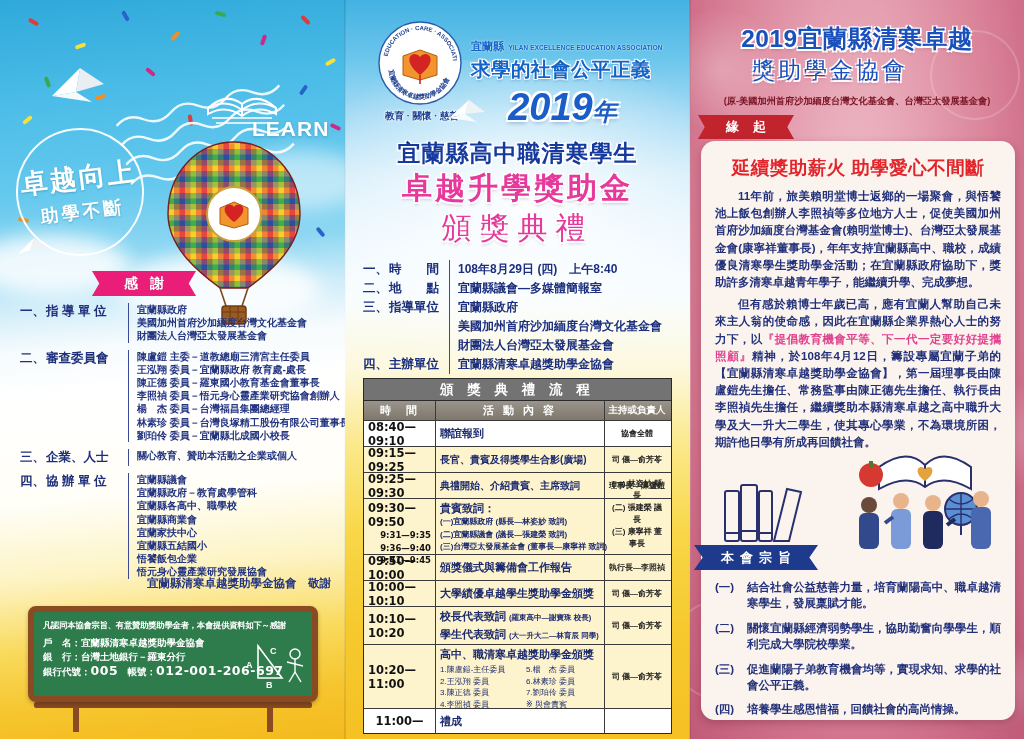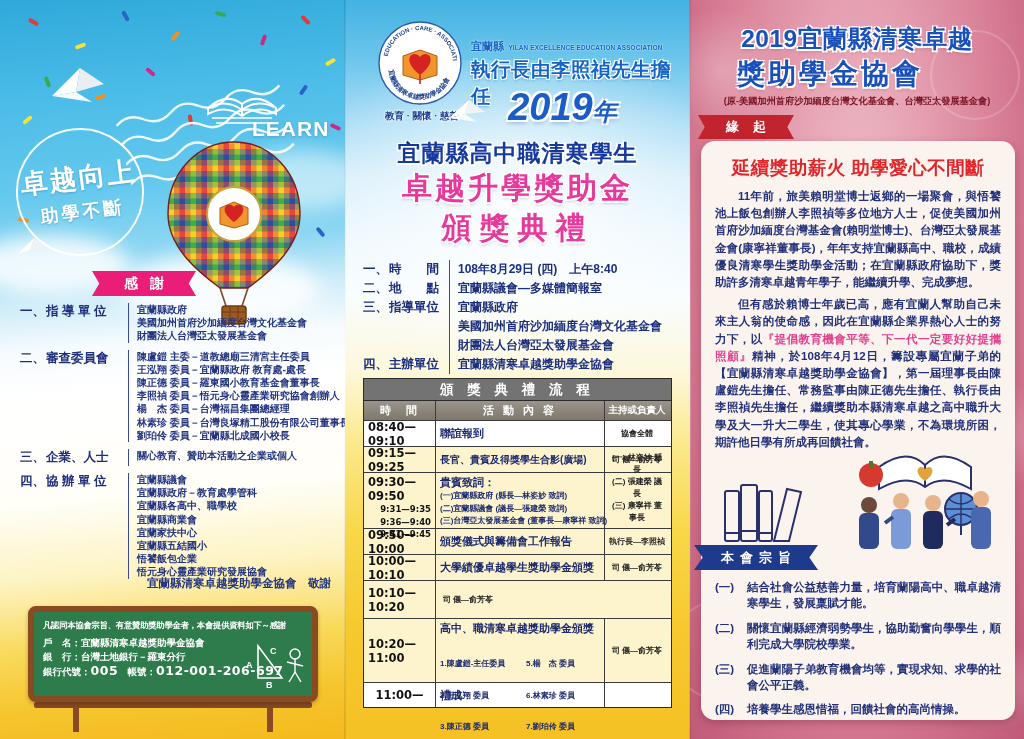--- a/index.html
+++ b/index.html
@@ -49,21 +49,21 @@
   .org-en { font-size:6.3px; font-weight:bold; color:#1464c8; text-shadow:0 0 2px #fff; display:inline; letter-spacing:.2px; }
   .org-name { font-size:19.5px; font-weight:900; color:#1464c8; letter-spacing:.5px; margin-top:2px;
     text-shadow:-1px -1px 0 #fff,1px -1px 0 #fff,-1px 1px 0 #fff,1px 1px 0 #fff,0 2px 3px rgba(0,40,120,.3); }
   .outline-w { text-shadow:-1.5px -1.5px 0 #fff,1.5px -1.5px 0 #fff,-1.5px 1.5px 0 #fff,1.5px 1.5px 0 #fff,0 3px 3px rgba(120,40,80,.25); }
   .yr { position:absolute; left:100px; top:86px; width:235px; text-align:center; font-size:38px; font-weight:900; font-style:italic; color:#1a5cc8;
     text-shadow:-2px -2px 0 #fff,2px -2px 0 #fff,-2px 2px 0 #fff,2px 2px 0 #fff,0 3px 4px rgba(0,40,120,.3); }
   .yr small { font-size:24px; }
   .t1 { position:absolute; left:0; top:138px; width:345px; text-align:center; font-size:23px; font-weight:900; color:#16399e; letter-spacing:1px;
     text-shadow:-1.5px -1.5px 0 #fff,1.5px -1.5px 0 #fff,-1.5px 1.5px 0 #fff,1.5px 1.5px 0 #fff; }
   .t2 { position:absolute; left:0; top:168px; width:345px; text-align:center; font-size:30px; font-weight:900; color:#e5399b; letter-spacing:3px; }
-  .t3 { position:absolute; left:0; top:208px; width:345px; text-align:center; font-size:30px; font-weight:700; color:#e5399b; letter-spacing:8px; }
+  .t3 { position:absolute; left:0; top:208px; width:345px; text-align:center; font-size:30px; font-weight:400; color:#e5399b; letter-spacing:8px; }
   .minfo { position:absolute; left:18px; top:260px; width:318px; }
   .mi { display:flex; }
   .mi .num { width:26px; font-size:12.5px; font-weight:bold; color:#1c2f7e; flex:none; line-height:19px; }
   .mi .lbl { width:60px; font-size:12.5px; font-weight:bold; color:#1c2f7e; flex:none; line-height:19px; }
   .mi .val { border-left:1.5px solid #3a4a96; padding-left:8px; }
   .mi .val div { font-size:12px; font-weight:bold; color:#1c2f7e; line-height:19px; white-space:nowrap; }
   .tbl { position:absolute; left:18px; top:378px; width:309px; border:1.5px solid #2a2a2a; background:#fff; }
   .tbl-title { background:#737373; color:#fff; text-align:center; font-size:13.5px; font-weight:bold; letter-spacing:5px; height:22px; line-height:22px; border-bottom:1px solid #2a2a2a; }
   .trow { display:flex; border-bottom:1px solid #3a3a3a; }
   .trow:last-child { border-bottom:none; }
@@ -78,29 +78,29 @@
   .thead .h2 { font-size:11px; letter-spacing:3px; }
   .thead .h3 { font-size:9.5px; }
   .alt { background:#fdf3cc; }
   .tt { font-size:11.5px; font-weight:bold; color:#111; font-family:"DejaVu Sans",sans-serif; }
   .tts { font-size:8.5px; font-weight:bold; color:#111; line-height:12.5px; align-self:flex-end; font-family:"DejaVu Sans",sans-serif; }
   .cm { font-size:11px; font-weight:bold; color:#1c2a6e; line-height:15px; }
   .cs { font-size:8px; font-weight:bold; color:#1c2a6e; line-height:12.5px; white-space:nowrap; }
   .hh { font-size:8px; font-weight:bold; color:#222; line-height:12px; }
   .note { font-size:7.5px; font-weight:bold; }
   .ngrid { display:grid; grid-template-columns:84px 78px; column-gap:2px; margin-top:2px; }
-  .ngrid div { font-size:8px; font-weight:bold; color:#1c2a6e; line-height:11.5px; white-space:nowrap;margin-top:20px; }
+  .ngrid div { font-size:8px; font-weight:normal; color:#1c2a6e; line-height:11.5px; white-space:nowrap; }
 
   
   .p-right { left:690px; width:334px;
     background:radial-gradient(ellipse at 50% 30%, #eebcc6 0%, #e5a0b1 30%, #db869b 55%, #d0708a 75%, #c05a78 100%); }
   .bokeh { position:absolute; border-radius:50%; background:radial-gradient(circle, rgba(255,255,255,.28) 0%, rgba(255,255,255,.05) 60%, transparent 75%); }
   .bokeh.ring { background:none; border:2px solid rgba(255,255,255,.18); }
   .rt1 { position:absolute; left:0; top:22px; width:334px; text-align:center; font-size:24.5px; font-weight:900; color:#1a50bc; letter-spacing:.5px; }
-  .rt2 { position:absolute; left:0; top:55px; width:280px; text-align:center; font-size:28px; font-weight:700; color:#1a50bc; letter-spacing:3px; }
+  .rt2 { position:absolute; left:0; top:55px; width:280px; text-align:center; font-size:23px; font-weight:400; color:#1a50bc; letter-spacing:3px; }
   .rsub { position:absolute; left:0; top:95px; width:334px; text-align:center; font-size:9.2px; font-weight:bold; color:#7a1426; }
   .rb-origin { left:8px; top:115px; width:96px; height:24px; line-height:24px; font-size:13px; letter-spacing:14px; padding-left:14px; background:#c2242e; box-shadow:0 2px 3px rgba(0,0,0,.25); }
   .wpanel { position:absolute; left:11px; top:141px; width:314px; height:579px; background:#fbf3ee; border-radius:14px; box-shadow:0 3px 8px rgba(90,20,40,.3); padding:12px 14px; }
   .rhead { text-align:center; font-size:18.5px; font-weight:900; color:#e2252b; letter-spacing:.5px; margin:2px 0 8px 0; }
   .rp { font-size:11.5px; font-weight:bold; color:#22317a; line-height:17.2px; text-align:justify; text-indent:2em; margin-bottom:5px; }
   .pq { color:#e0418f; }
   .ill-books { position:absolute; left:16px; top:330px; }
   .ill-people { position:absolute; left:148px; top:296px; }
   .rb-purpose { left:-7px; top:404px; width:124px; height:25px; line-height:25px; font-size:13px; letter-spacing:6px; padding-left:6px; background:#1e3a8c; box-shadow:0 2px 3px rgba(0,0,0,.3); }
   .purposes { position:absolute; left:14px; top:438px; width:286px; }
@@ -283,21 +283,21 @@
       <text font-size="6" fill="#1c3f8f" font-weight="bold"><textPath href="#arcTop" startOffset="6%">EDUCATION · CARE · ASSOCIATION</textPath></text>
       <text font-size="6.5" fill="#1c3f8f" font-weight="bold"><textPath href="#arcBot" startOffset="2%">宜蘭縣清寒卓越獎助學金協會</textPath></text>
       <path d="M26,36 L43,30 L60,36 L60,55 L43,60 L26,55 Z" fill="#f2952e" stroke="#b05e10" stroke-width="1"></path>
       <path d="M43,37 C48,31 56,35 53,43 C51,49 43,55 43,55 C43,55 35,49 33,43 C30,35 38,31 43,37 Z" fill="#d42323"></path>
       <line x1="43" y1="55" x2="43" y2="64" stroke="#d42323" stroke-width="1.6"></line>
     </svg>
     <div class="motto">教育 · 關懷 · 慈善</div>
 
     <div class="org-block">
       <div><span class="org-s1">宜蘭縣</span> <span class="org-en">YILAN EXCELLENCE EDUCATION ASSOCIATION</span></div>
-      <div class="org-name">執行長由李照禎先生擔任</div>
+      <div class="org-name">求學的社會公平正義</div>
     </div>
 
     <svg width="46" height="30" style="position:absolute;left:98px;top:96px">
       <polygon points="6,22 26,4 22,18" fill="#ffffff"></polygon>
       <polygon points="22,18 26,4 42,16" fill="#eef3f6"></polygon>
       <polygon points="6,22 22,18 34,26" fill="#f8fbfd"></polygon>
     </svg>
 
     <div class="yr"><span>2019</span><small>年</small></div>
     <div class="t1">宜蘭縣高中職清寒學生</div>
@@ -347,20 +347,25 @@
       <div class="trow" style="height:26px">
         <div class="tc tc-t tt">08:40—09:10</div>
         <div class="tc tc-c cm">聯誼報到</div>
         <div class="tc tc-h hh">協會全體</div>
       </div>
       <div class="trow alt" style="height:26px">
         <div class="tc tc-t tt">09:15—09:25</div>
         <div class="tc tc-c cm" style="font-size:10px">長官、貴賓及得獎學生合影(廣場)</div>
         <div class="tc tc-h hh">司 儀—俞芳苓</div>
       </div>
+      <div class="trow alt" style="height:26px">
+        <div class="tc tc-t tt">09:25—09:30</div>
+        <div class="tc tc-c cm" style="font-size:10px">典禮開始、介紹貴賓、主席致詞</div>
+        <div class="tc tc-h hh">理事長—陳盧鎧</div>
+      </div>
       <div class="trow alt" style="height:56px">
         <div class="tc tc-t" style="justify-content:flex-start">
           <span class="tt">09:30—09:50</span>
           <span class="tts">9:31—9:35</span>
           <span class="tts">9:36—9:40</span>
           <span class="tts">9:41—9:45</span>
         </div>
         <div class="tc tc-c" style="justify-content:flex-start">
           <span class="cm">貴賓致詞：</span>
           <span class="cs">(一)宜蘭縣政府 (縣長—林姿妙 致詞)</span>
@@ -378,20 +383,24 @@
         <div class="tc tc-c cm">頒獎儀式與籌備會工作報告</div>
         <div class="tc tc-h hh">執行長—李照禎</div>
       </div>
       <div class="trow alt" style="height:26px">
         <div class="tc tc-t tt">10:00—10:10</div>
         <div class="tc tc-c cm">大學績優卓越學生獎助學金頒獎</div>
         <div class="tc tc-h hh">司 儀—俞芳苓</div>
       </div>
       <div class="trow alt" style="height:38px">
         <div class="tc tc-t tt">10:10—10:20</div>
+        <div class="tc tc-c">
+          <span class="cm" style="line-height:16px"><span>校長代表致詞</span> <span class="note">(羅東高中—謝寶珠 校長)</span></span>
+          <span class="cm" style="line-height:16px"><span>學生代表致詞</span> <span class="note">(大一升大二—林育辰 同學)</span></span>
+        </div>
         <div class="tc tc-h hh">司 儀—俞芳苓</div>
       </div>
       <div class="trow alt" style="height:64px">
         <div class="tc tc-t tt">10:20—11:00</div>
         <div class="tc tc-c" style="justify-content:flex-start">
           <span class="cm">高中、職清寒卓越獎助學金頒獎</span>
           <div class="ngrid">
             <div>1.陳盧鎧-主任委員</div>
             <div>5.楊　杰 委員</div>
             <div>2.王泓翔 委員</div>

